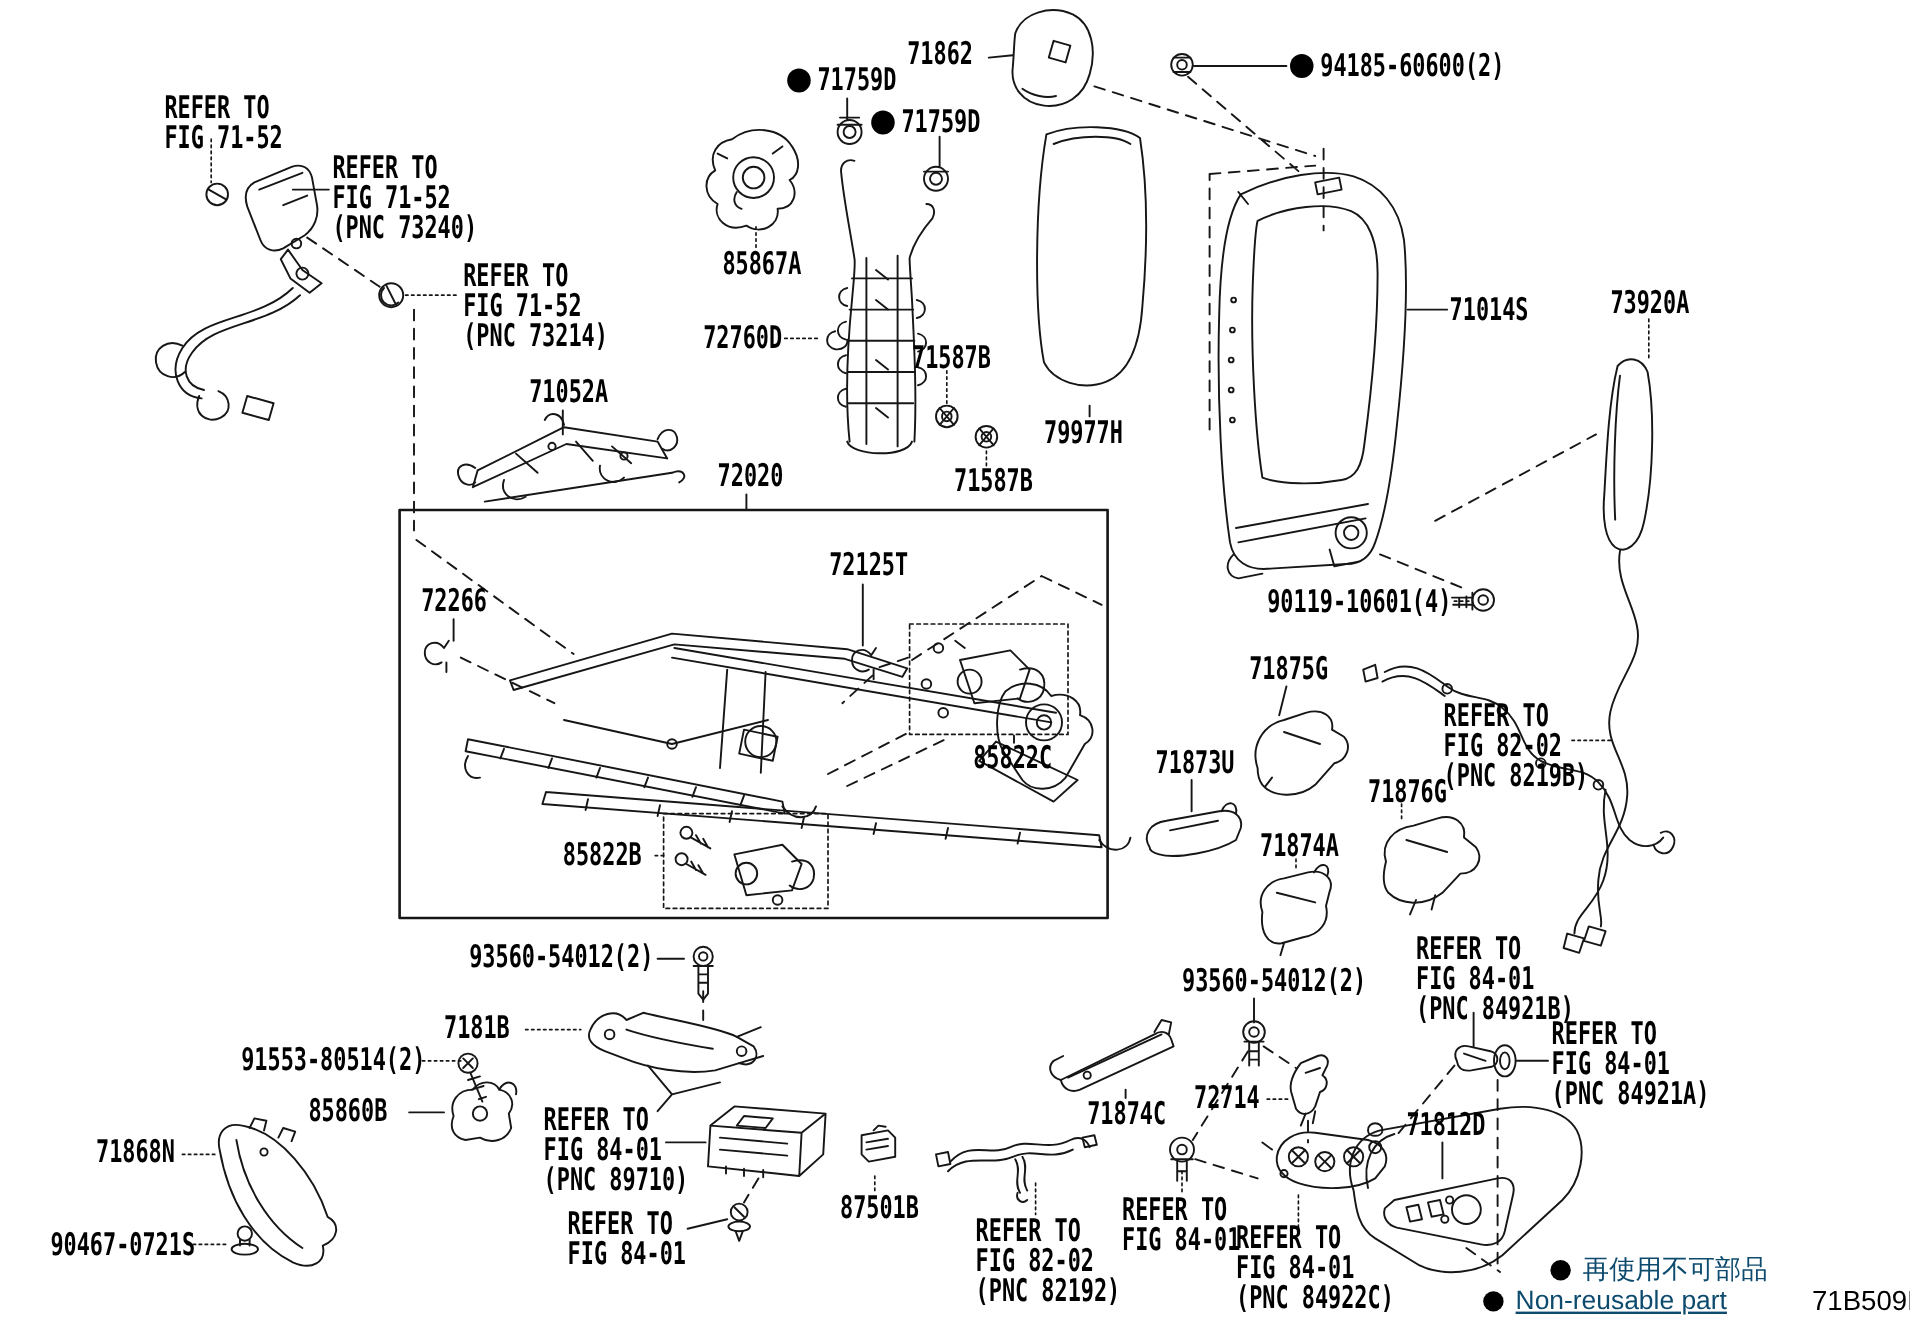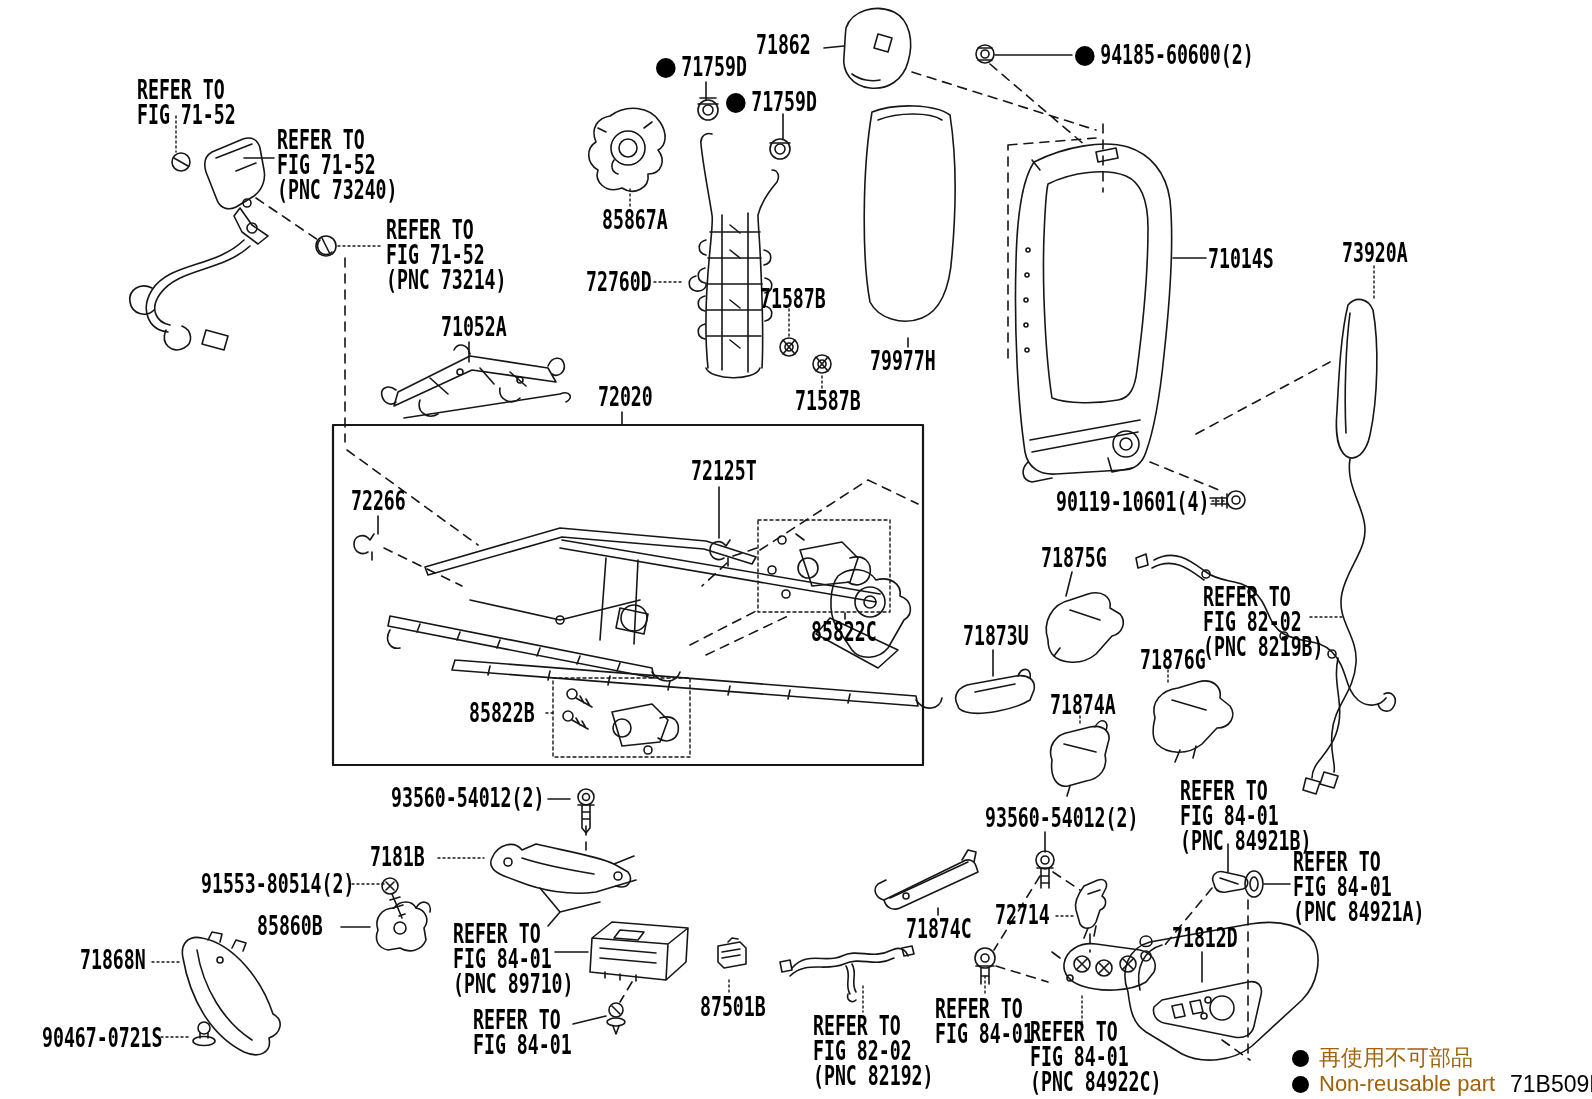--- a/index.html
+++ b/index.html
@@ -4,21 +4,21 @@
 <style>
   html,body{margin:0;padding:0;background:#fff;}
   .stage{position:relative;width:1592px;height:1099px;background:#fff;overflow:hidden;
          font-family:"DejaVu Sans Mono",monospace;}
   .stage svg{position:absolute;left:0;top:0;}
   #labels-layer{position:absolute;left:0;top:0;width:100%;height:100%;}
   .lbl{position:absolute;font:700 26px/25px "DejaVu Sans Mono",monospace;color:#000;
        transform:scaleX(.70);transform-origin:0 0;white-space:pre-line;}
   .lbl .dot{display:inline-block;width:28px;height:20px;border-radius:50%;background:#000;
        margin-right:8px;vertical-align:-2px;}
-  .legend-row{position:absolute;font:400 22px/24px "Liberation Sans","DejaVu Sans",sans-serif;color:#a16207;}
+  .legend-row{position:absolute;font:400 22px/24px "Liberation Sans","DejaVu Sans",sans-serif;color:#0c4a6e;}
   .legend-row .ldot{display:inline-block;width:17px;height:17px;border-radius:50%;background:#000;
        margin-right:10px;vertical-align:-2px;}
   .fig-code{position:absolute;font:400 23px/24px "Liberation Sans","DejaVu Sans",sans-serif;color:#000;}
 </style>
 </head>
 <body>
 
 <div class="stage">
 
   <svg width="1592" height="1099" viewBox="0 0 1592 1099">
@@ -417,18 +417,18 @@
 (PNC 84921B)</span></div>
       <div class="lbl" style="left: 1293px; top: 850px;"><span class="txt">REFER TO
 FIG 84-01
 (PNC 84921A)</span></div>
       <div class="lbl" style="left: 1172px; top: 926px;"><span class="txt">71812D</span></div>
     </div>
 
   <div class="legend-row" style="left:1292px;top:1046px;">
     <span class="ldot"></span><span>再使用不可部品</span>
   </div>
-  <div class="legend-row" style="left:1292px;top:1072px;">
+  <div class="legend-row" style="left:1236px;top:1072px;text-decoration:underline;">
     <span class="ldot"></span><span>Non-reusable part</span>
   </div>
   <div class="fig-code" style="left:1500px;top:1072px;margin-left:10px;">71B509F</div>
 
 </div>
 
 </body></html>

